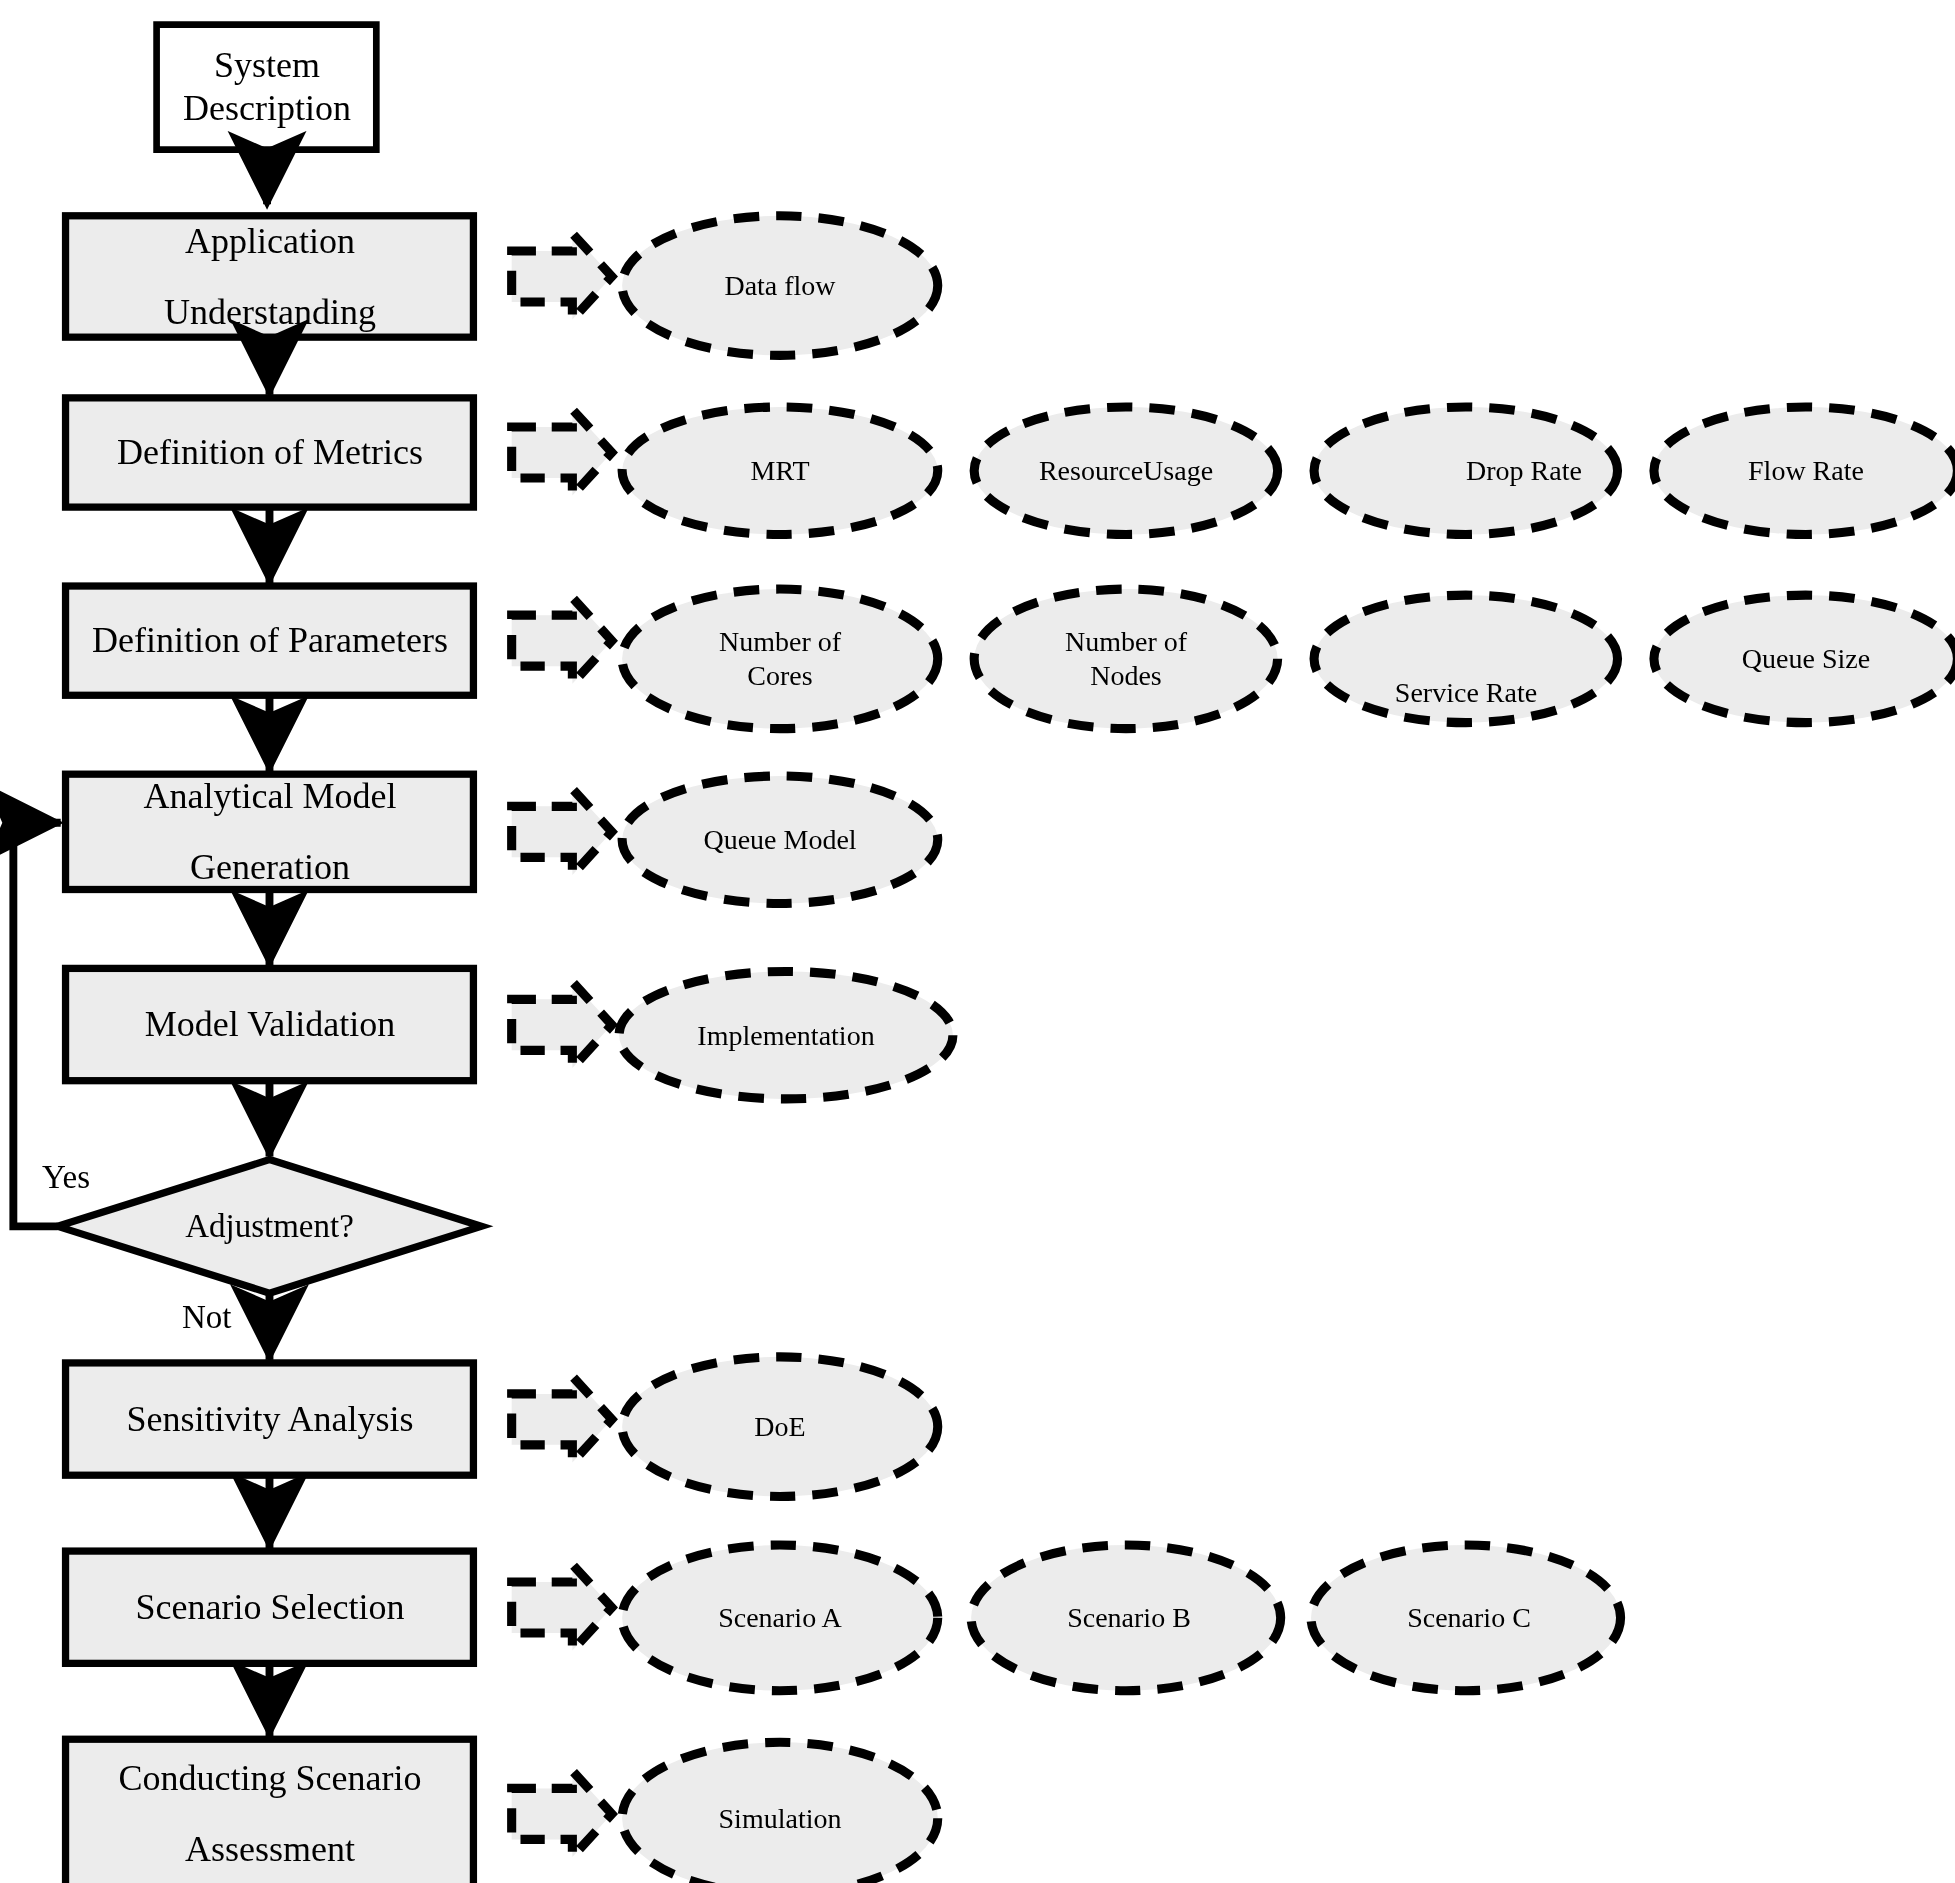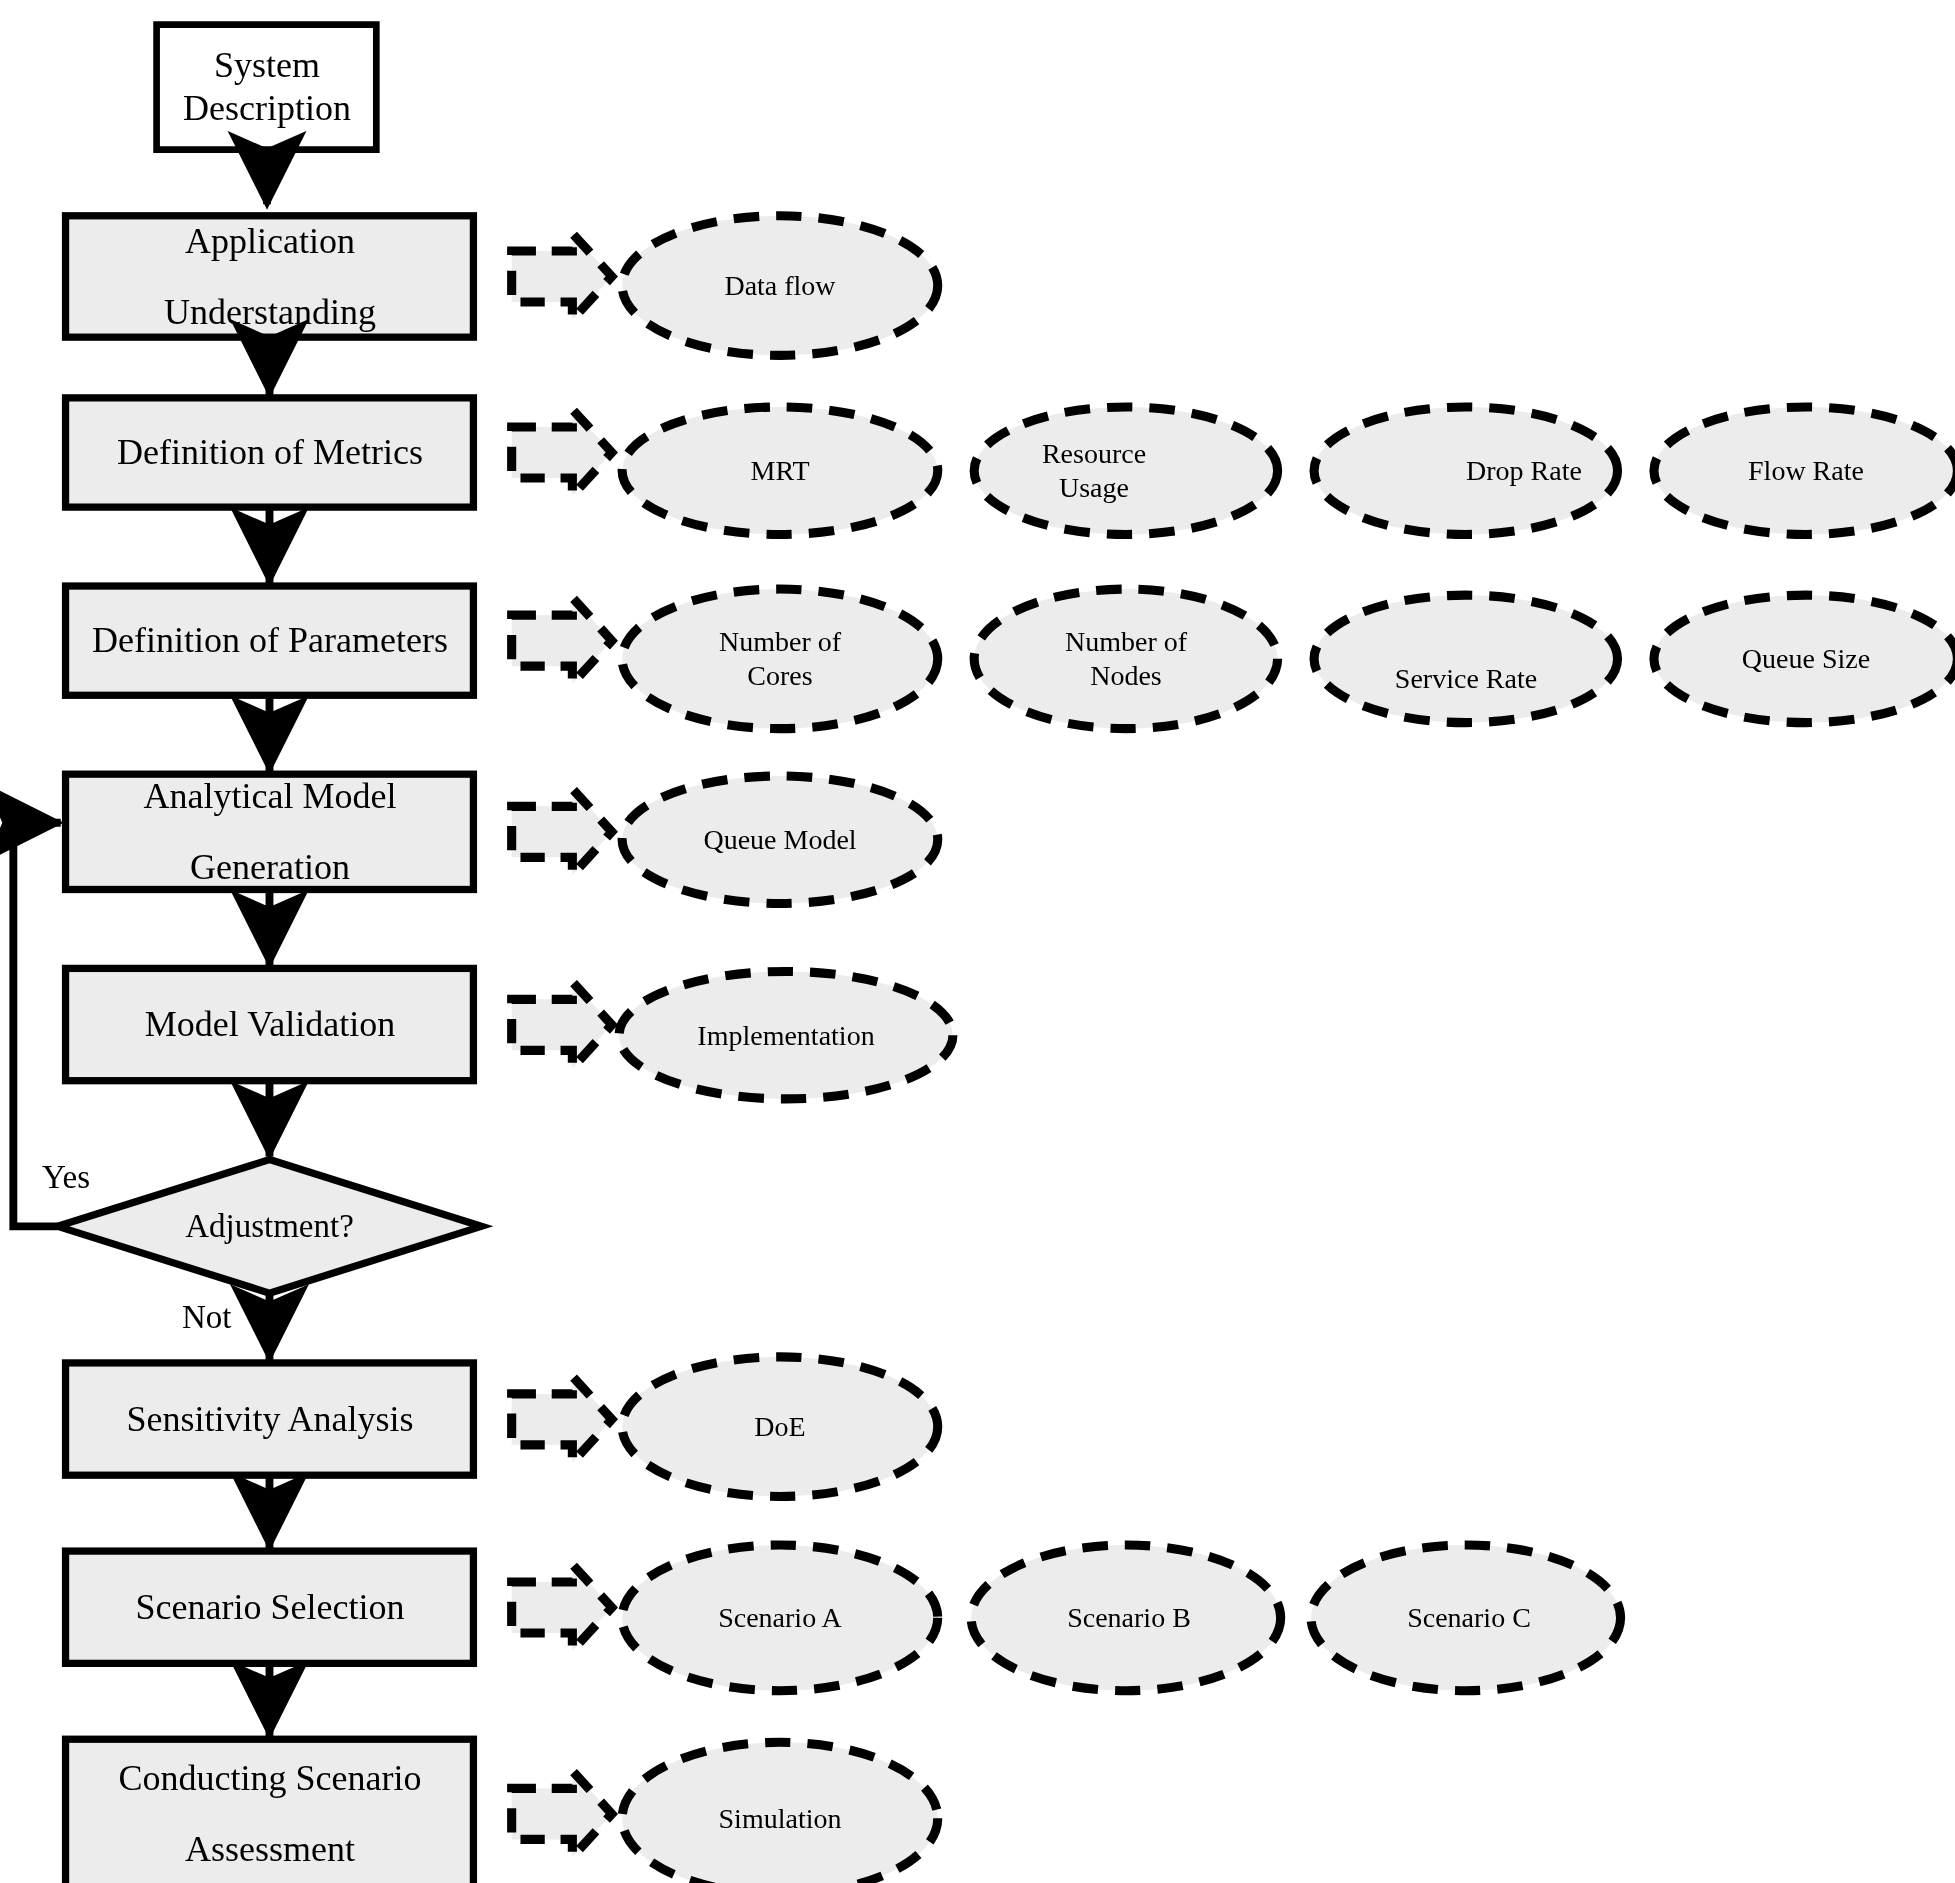--- a/index.html
+++ b/index.html
@@ -147,40 +147,40 @@
     <span>Not</span>
   </div>
 
   <div class="lbl elllbl" style="left:622px;top:249px;width:316px;height:73px;">
     <span>Data flow</span>
   </div>
 
   <div class="lbl elllbl" style="left:622px;top:434px;width:316px;height:73px;">
     <span>MRT</span>
   </div>
-  <div class="lbl elllbl" style="left:942px;top:428px;width:304px;height:85px;flex-direction:column;justify-content:center;">
+  <div class="lbl elllbl" style="left:974px;top:428px;width:304px;height:85px;flex-direction:row;justify-content:center;">
     <span>Resource</span>
     <span>Usage</span>
   </div>
   <div class="lbl elllbl" style="left:1372px;top:434px;width:304px;height:73px;text-align:center;">
     <span>Drop Rate</span>
   </div>
   <div class="lbl elllbl" style="left:1654px;top:434px;width:304px;height:73px;">
     <span>Flow Rate</span>
   </div>
 
   <div class="lbl elllbl" style="left:622px;top:616px;width:316px;height:85px;flex-direction:column;">
     <span>Number of</span>
     <span>Cores</span>
   </div>
   <div class="lbl elllbl" style="left:974px;top:616px;width:304px;height:85px;flex-direction:column;">
     <span>Number of</span>
     <span>Nodes</span>
   </div>
-  <div class="lbl elllbl" style="left:1314px;top:642px;width:304px;height:73px;text-align:center;">
+  <div class="lbl elllbl" style="left:1314px;top:656px;width:304px;height:73px;text-align:center;">
     <span>Service Rate</span>
   </div>
   <div class="lbl elllbl" style="left:1654px;top:622px;width:304px;height:73px;">
     <span>Queue Size</span>
   </div>
 
   <div class="lbl elllbl" style="left:622px;top:803px;width:316px;height:73px;">
     <span>Queue Model</span>
   </div>
 

